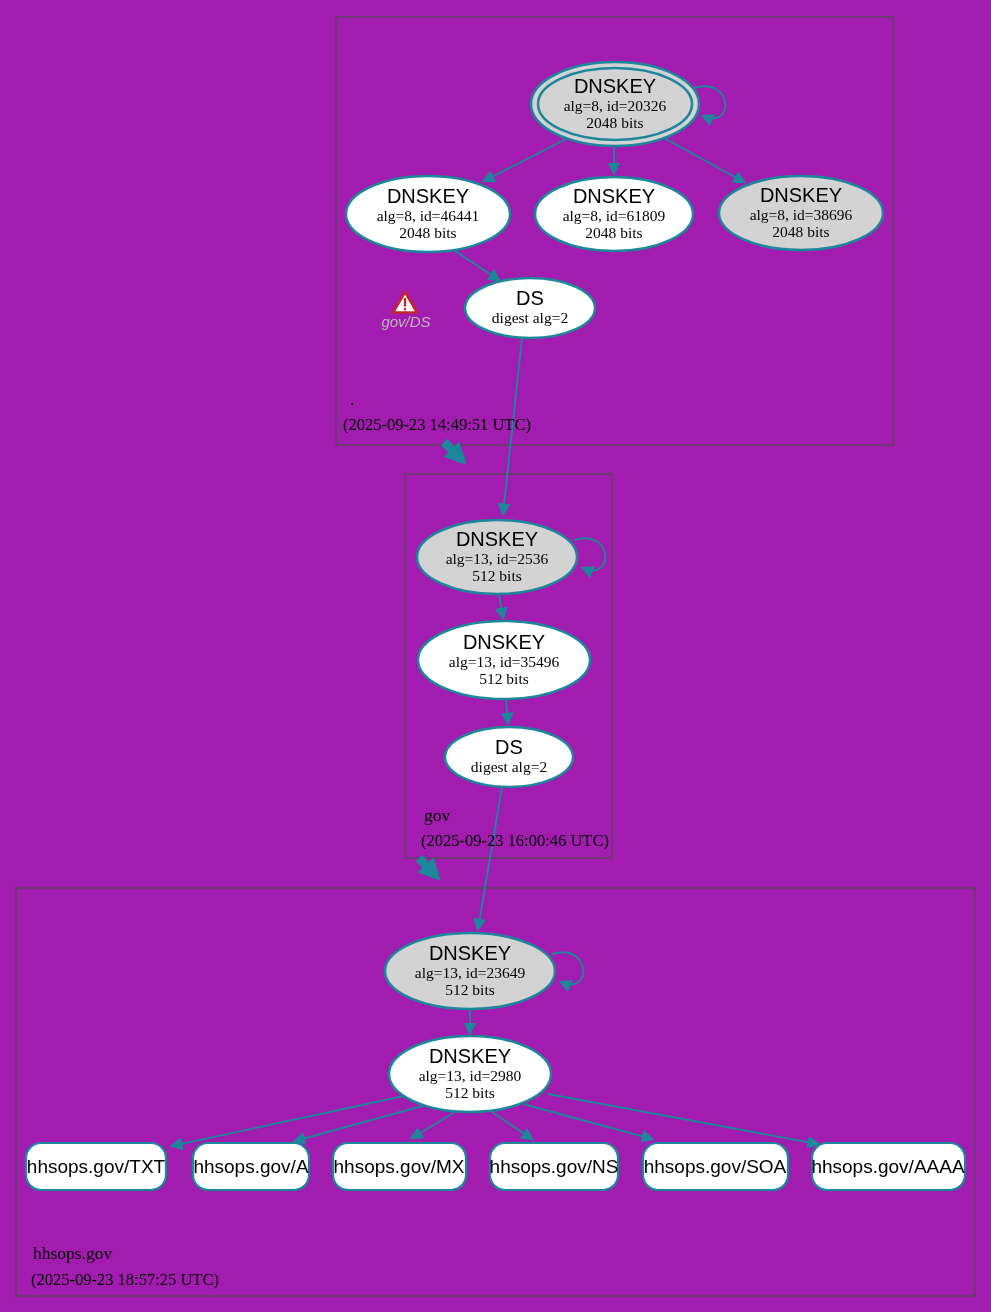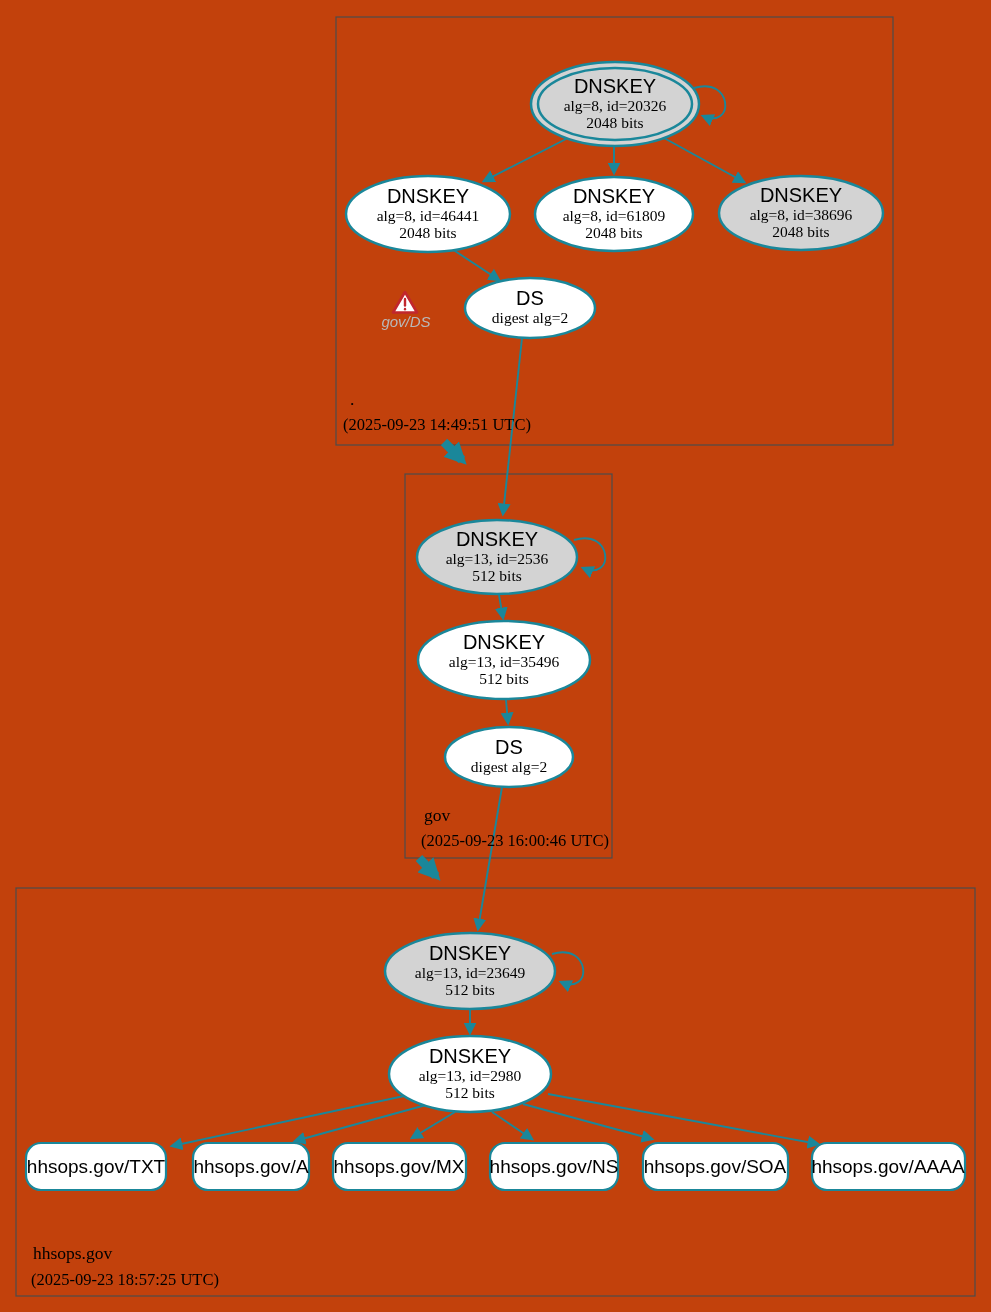--- a/index.html
+++ b/index.html
@@ -1,16 +1,16 @@
 <!DOCTYPE html>
 <html><head>
 <meta charset="utf-8">
 <style>
   html,body { margin:0; padding:0; background:#ffffff; }
-  .canvas { position:relative; width:991px; height:1312px; background:#c2410c; }
+  .canvas { position:relative; width:991px; height:1312px; background:#a21caf; }
   svg { position:absolute; top:0; left:0; }
 
   .zone-box { fill:none; stroke:#4c4c4c; stroke-width:1.2; }
   .edge { stroke:#1a879a; stroke-width:1.9; fill:none; }
   .edge-thick { stroke:#1a879a; stroke-width:9; fill:none; }
   .node-ellipse { stroke:#1a879a; stroke-width:2.5; }
   .fill-ksk { fill:#d3d3d3; }
   .fill-plain { fill:#ffffff; }
   .fill-none { fill:none; }
   .rrset-rect { fill:#ffffff; stroke:#1a879a; stroke-width:2.2; }

